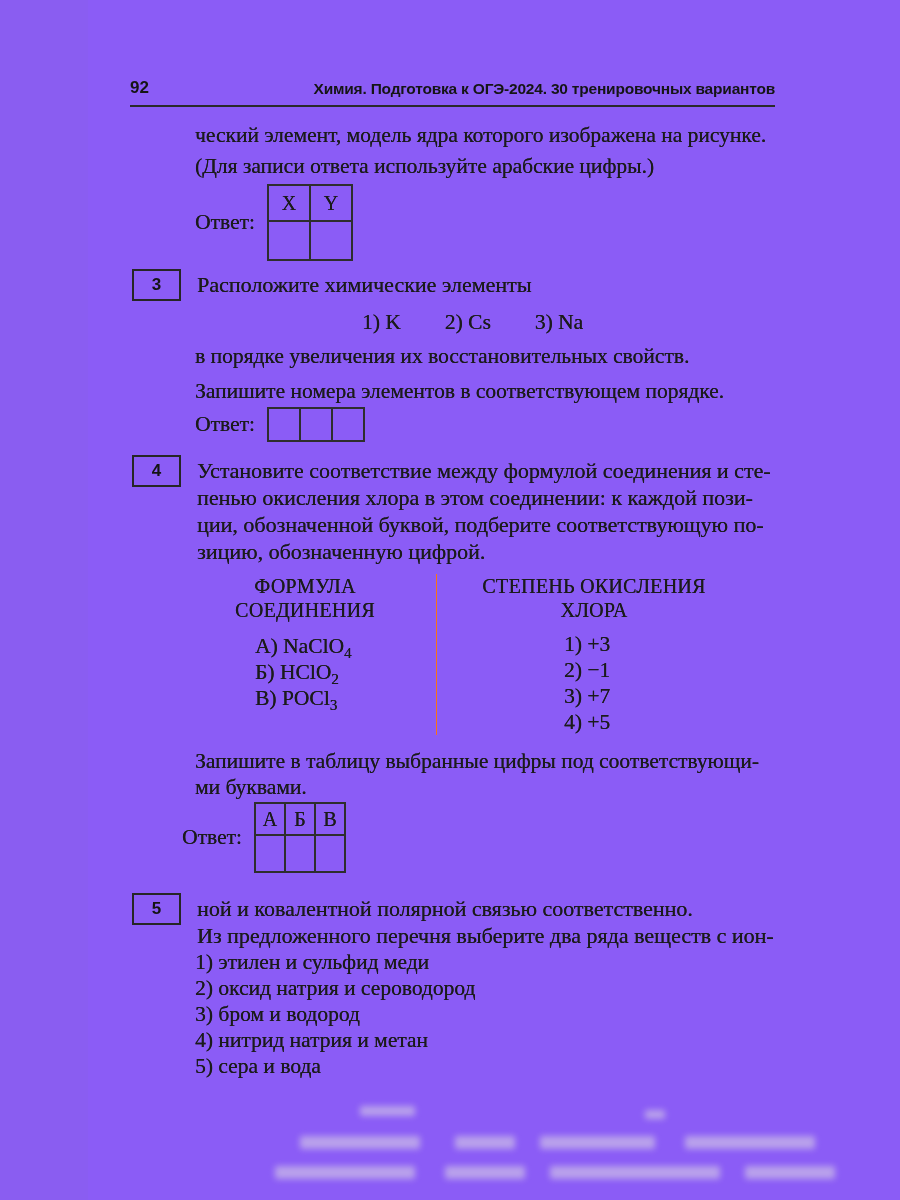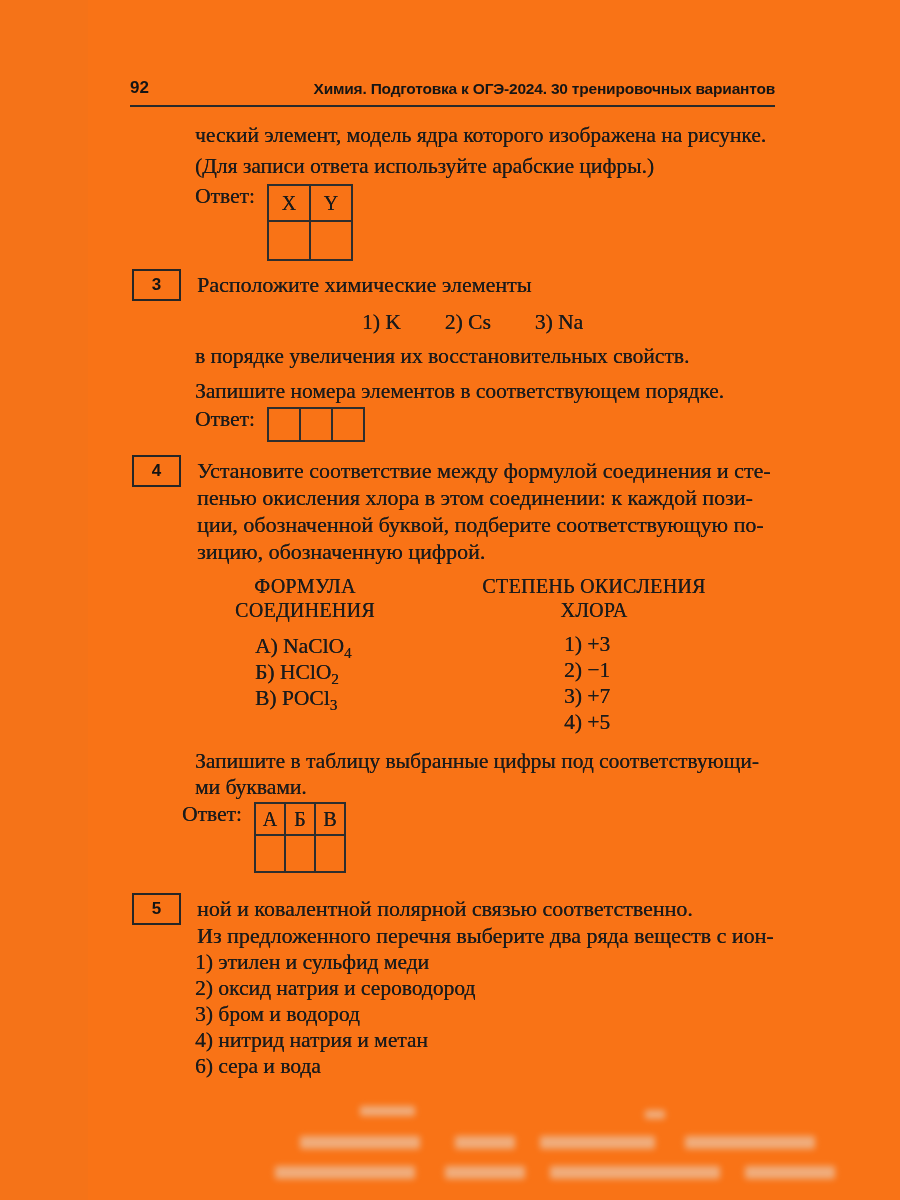--- a/index.html
+++ b/index.html
@@ -1,34 +1,34 @@
 <!DOCTYPE html>
 <html><head>
 <meta charset="utf-8">
 <style>
   html,body{margin:0;padding:0;background:#ffffff;}
-  .page{position:relative;width:900px;height:1200px;background:#f97316;overflow:hidden;
+  .page{position:relative;width:900px;height:1200px;background:#8b5cf6;overflow:hidden;
         font-family:"Liberation Serif", serif;color:#1b1b1b;}
   .left-strip{position:absolute;left:0;top:0;width:88px;height:100%;background:rgba(120,115,105,0.03);}
   .content{position:absolute;left:130px;top:0;width:645px;}
 
   
   .page-head{display:flex;justify-content:space-between;align-items:flex-end;
              padding-top:78px;padding-bottom:7px;border-bottom:2px solid #2a2a2a;
              font-family:"Liberation Sans", sans-serif;font-weight:bold;color:#151515;}
   .page-num{font-size:17px;}
   .page-title{font-size:15.5px;letter-spacing:-0.2px;}
 
   
   .bodytext{font-size:21.5px;line-height:31px;text-shadow:0.2px 0 0 currentColor;}
   .para{padding-left:65px;margin-top:13px;}
   .para div{white-space:nowrap;}
 
   
-  .ans-row{display:flex;padding-left:65px;margin-top:2px;}
+  .ans-row{display:flex;align-items:center;padding-left:65px;margin-top:2px;}
   .ans-label{font-size:21.5px;text-shadow:0.2px 0 0 currentColor;}
   table.grid{border-collapse:collapse;margin-left:12px;}
   table.grid td{border:2px solid #2e2e2e;text-align:center;vertical-align:middle;
                 font-size:20px;padding:0;text-shadow:0.2px 0 0 currentColor;}
   .xy td{width:40px;height:34px;}
   .xy tr.empty td{height:37px;}
   .three td{width:30px;height:31px;}
   .abv td{width:28px;height:30px;font-size:19px;}
   .abv tr.empty td{height:35px;}
 
@@ -201,21 +201,21 @@
         <div>ной и ковалентной полярной связью соответственно.</div>
         <div>Из предложенного перечня выберите два ряда веществ с ион-</div>
       </div>
     </div>
 
     <div class="list">
       <div>1) этилен и сульфид меди</div>
       <div>2) оксид натрия и сероводород</div>
       <div>3) бром и водород</div>
       <div>4) нитрид натрия и метан</div>
-      <div>6) сера и вода</div>
+      <div>5) сера и вода</div>
     </div>
 
   </div>
 
   <div class="ghost" style="left:360px;top:1106px;width:55px;height:10px;"></div>
   <div class="ghost" style="left:645px;top:1110px;width:20px;height:9px;"></div>
   <div class="ghost" style="left:300px;top:1136px;width:120px;height:13px;"></div>
   <div class="ghost" style="left:455px;top:1136px;width:60px;height:13px;"></div>
   <div class="ghost" style="left:540px;top:1136px;width:115px;height:13px;"></div>
   <div class="ghost" style="left:685px;top:1136px;width:130px;height:13px;"></div>

